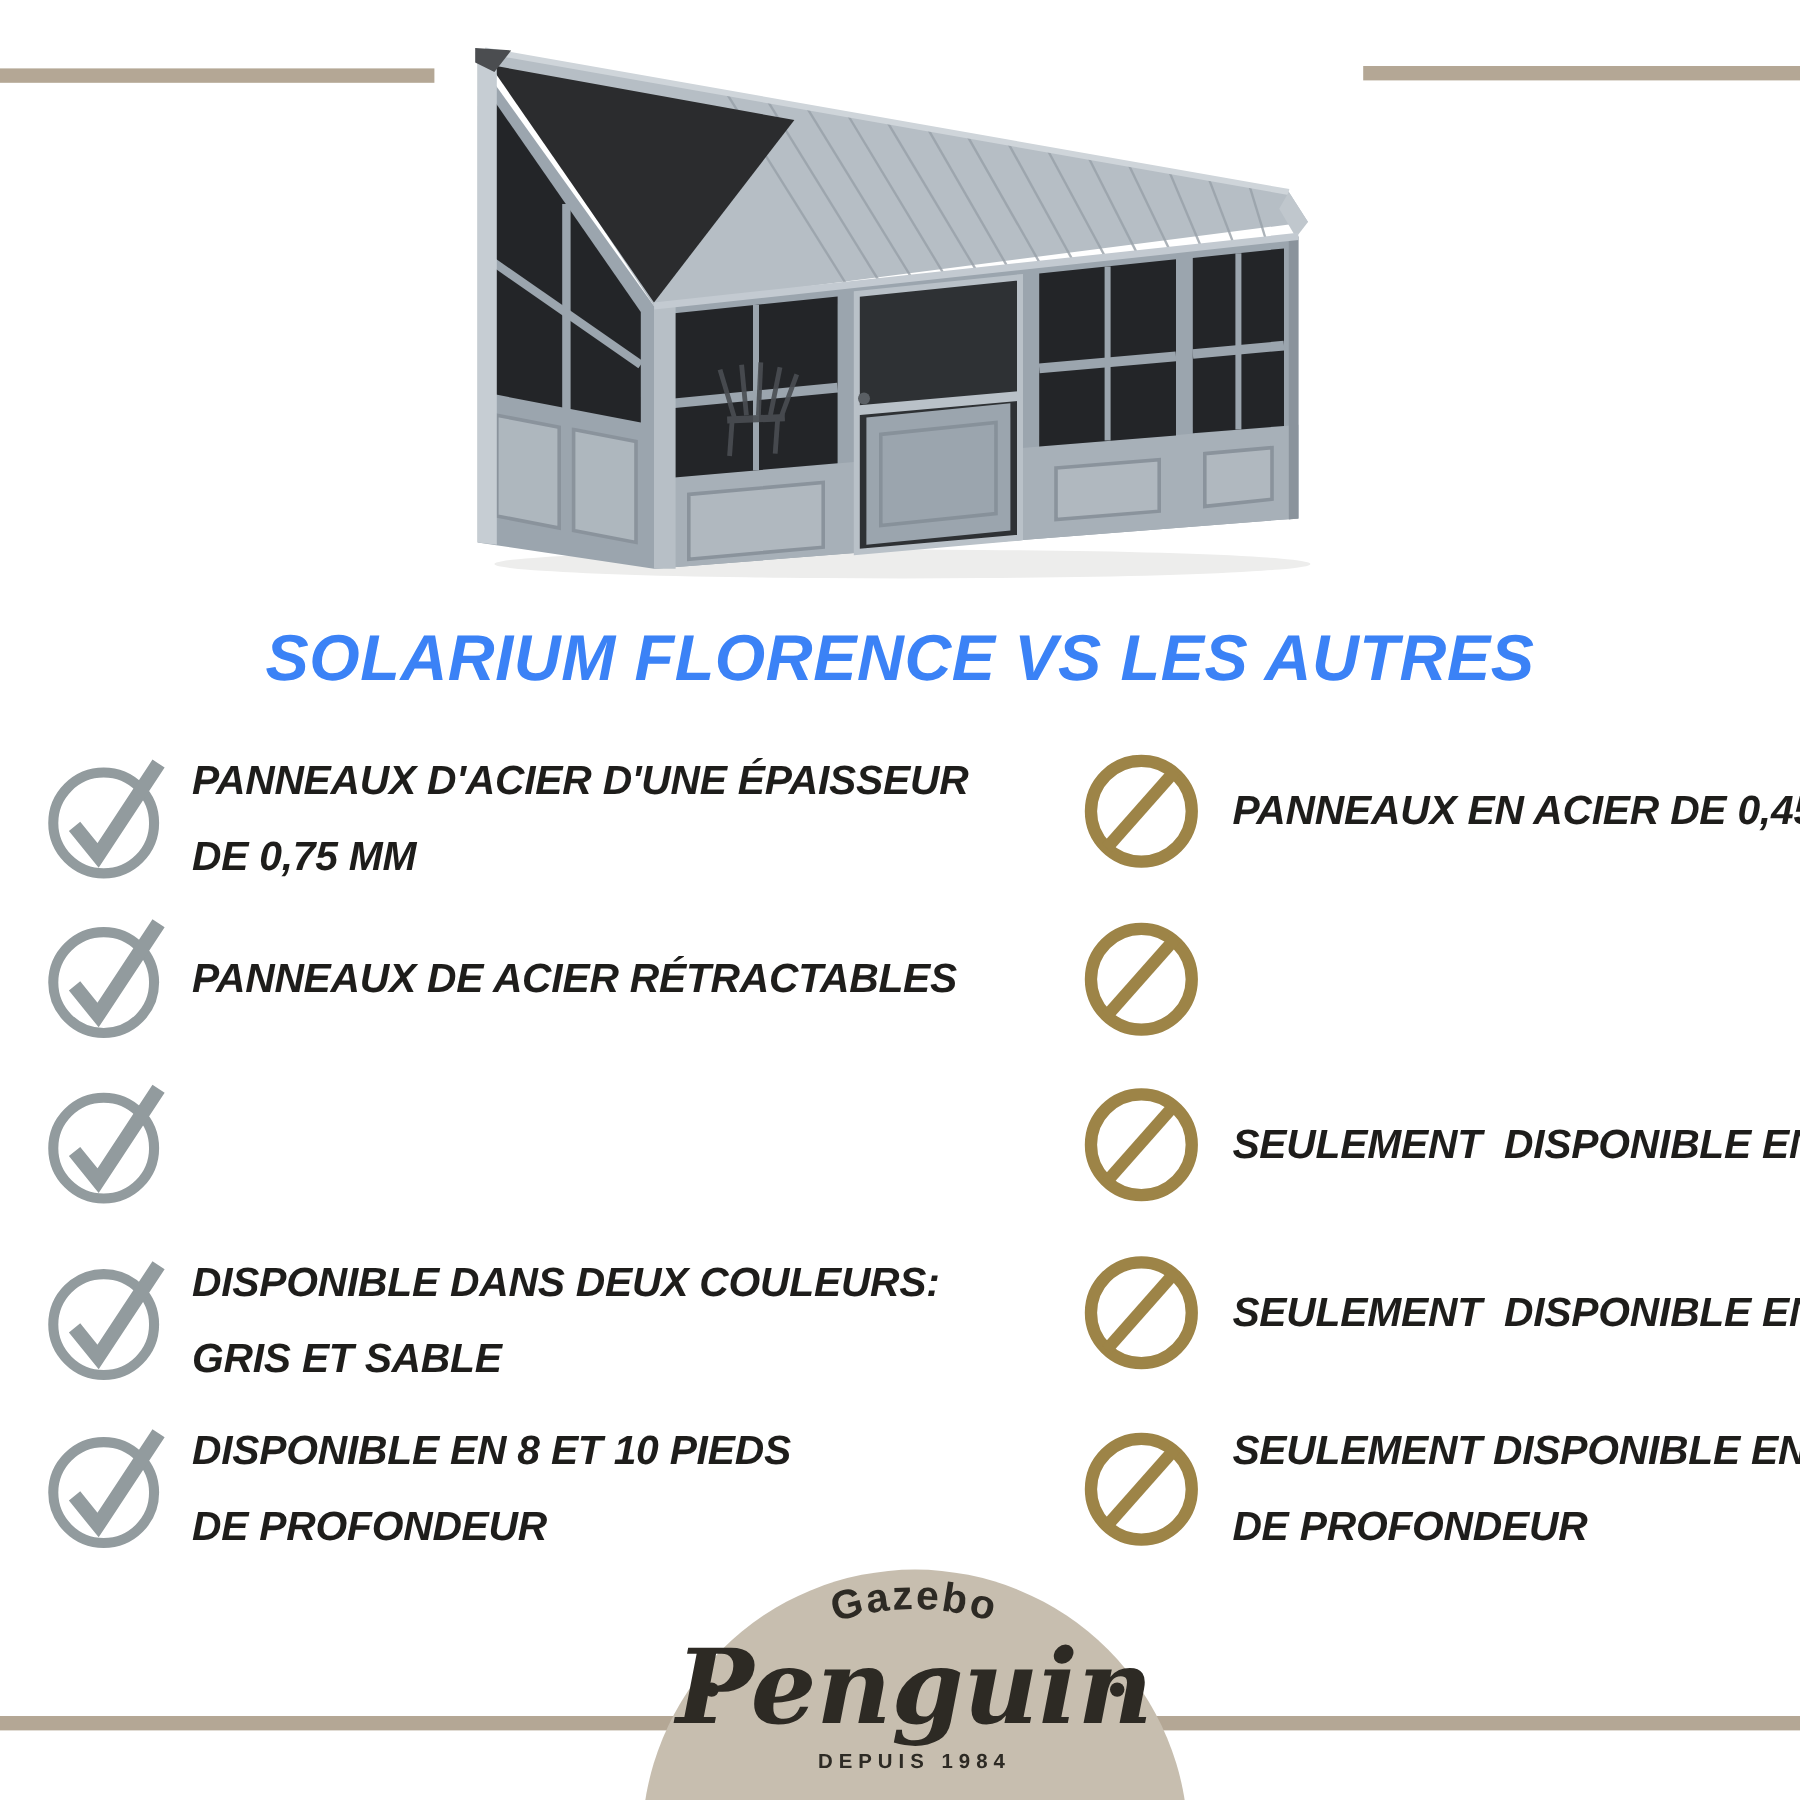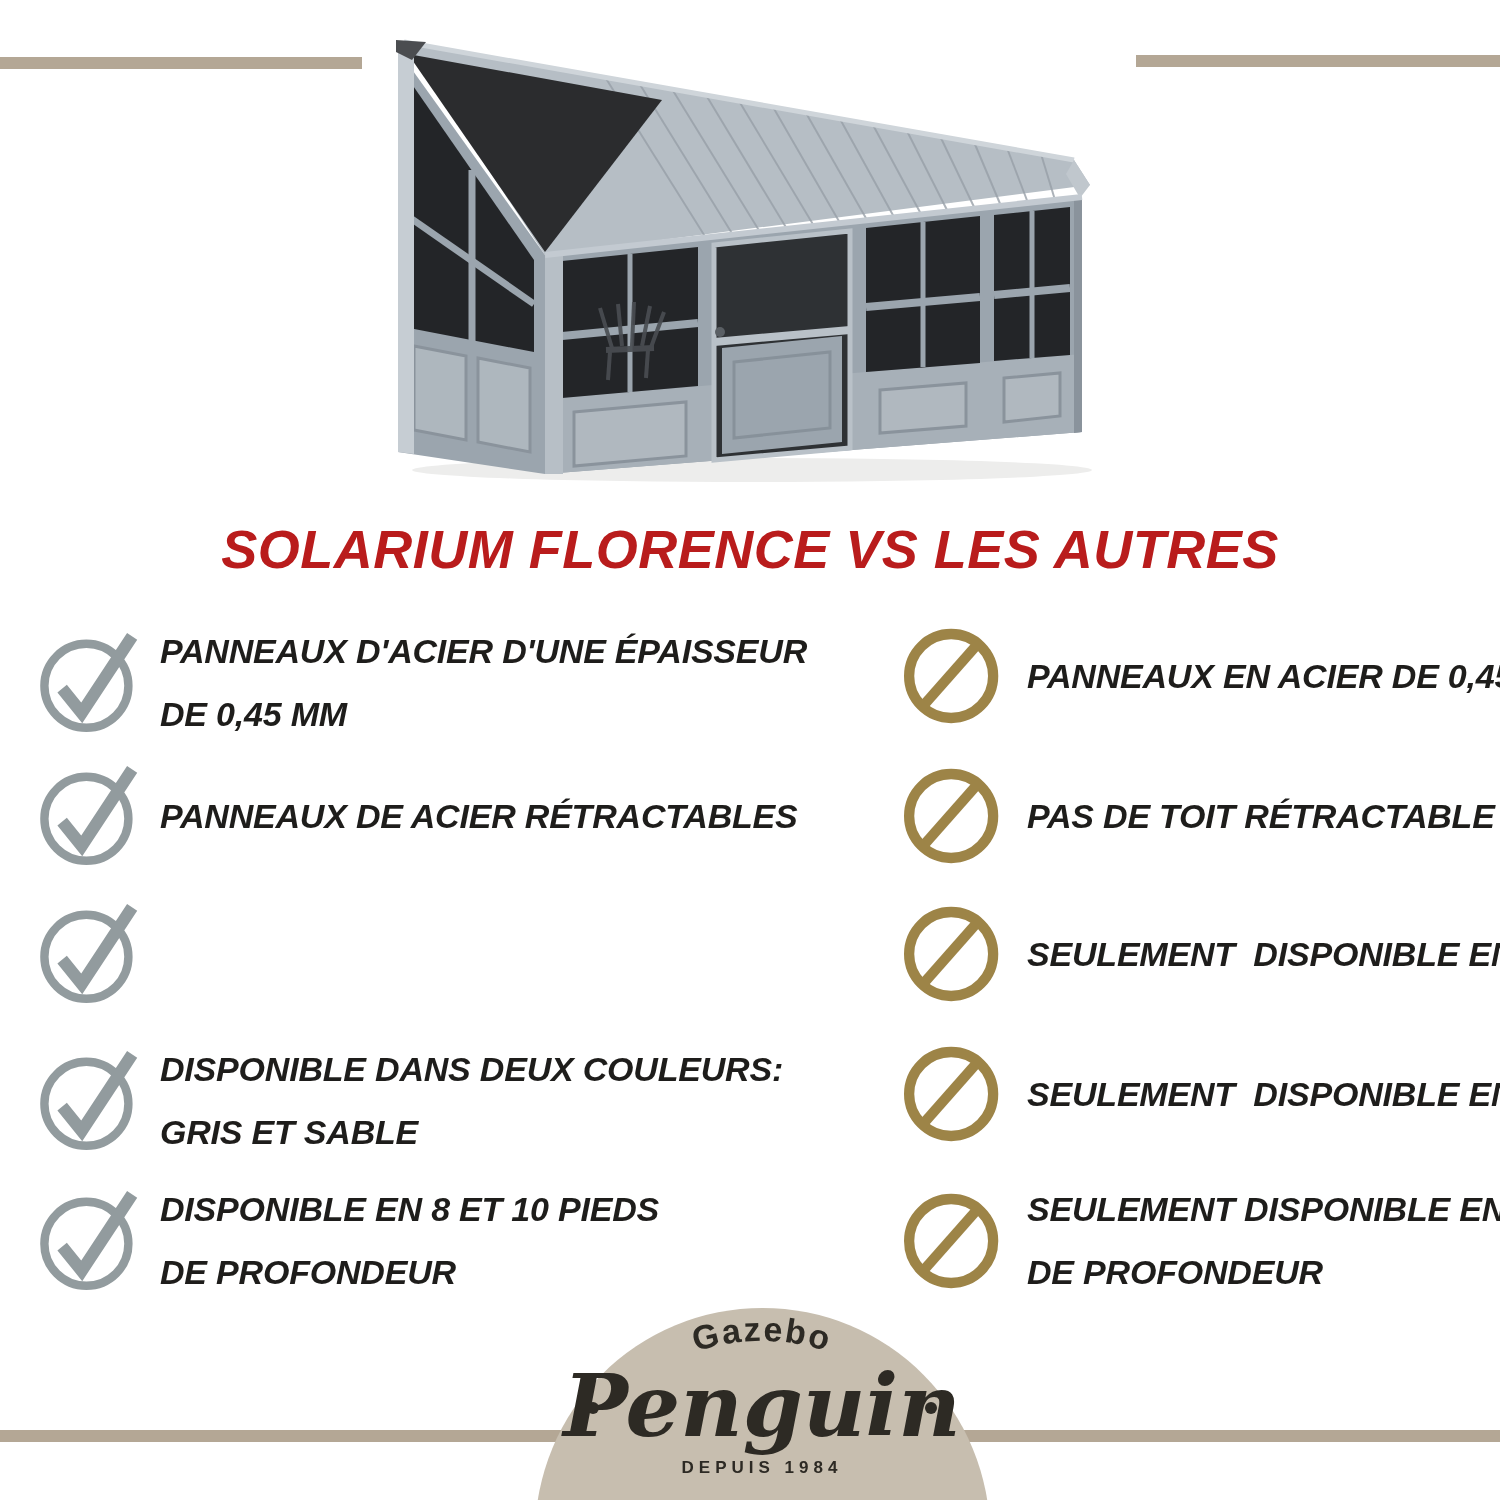--- a/index.html
+++ b/index.html
@@ -6,21 +6,21 @@
   .canvas{position:relative;width:1500px;height:1500px;background:#ffffff;font-family:"Liberation Sans",sans-serif;}
 
   .bar{position:absolute;height:12px;background:#b4a795;}
   .bar-left{top:57px;left:0;width:362px;}
   .bar-right{top:55px;left:1136px;width:364px;}
   .bar-bottom{top:1430px;left:0;width:1500px;z-index:1;}
 
   .hero{position:absolute;left:382px;top:12px;width:740px;height:478px;}
 
   .title{position:absolute;top:518px;left:0;width:1500px;margin:0;text-align:center;
-         font:italic 700 54px/1.15 "Liberation Sans",sans-serif;color:#b91c1c;letter-spacing:.5px;}
+         font:italic 700 54px/1.15 "Liberation Sans",sans-serif;color:#3b82f6;letter-spacing:.5px;}
 
   .row{position:absolute;display:flex;align-items:center;gap:18px;}
   .row.left{left:36px;gap:12px;}
   .row.right{left:897px;}
   .r1{top:620px;}.r2{top:760px;}.r3{top:898px;}.r4{top:1038px;}.r5{top:1178px;}
   .ic{width:112px;height:112px;flex:0 0 112px;}
   .txt{font:italic 700 34px/63px "Liberation Sans",sans-serif;color:#1e1d1b;letter-spacing:-.2px;}
   .txt span{display:block;white-space:pre;}
 
   .dome{position:absolute;left:535px;top:1308px;width:455px;height:455px;border-radius:50%;
@@ -108,21 +108,21 @@
 
   <h1 class="title">SOLARIUM FLORENCE VS LES AUTRES</h1>
 
   <div class="row left r1">
     <svg class="ic" viewBox="0 0 120 120">
         <circle cx="54" cy="63" r="45" fill="none" stroke="#929b9e" stroke-width="9"></circle>
         <path d="M28 66 L49 92 L103 10" fill="none" stroke="#929b9e" stroke-width="13"></path>
       </svg>
     <div class="txt">
         <span>PANNEAUX D'ACIER D'UNE ÉPAISSEUR</span>
-        <span>DE 0,45 MM</span>
+        <span>DE 0,75 MM</span>
       </div>
   </div>
   <div class="row left r2">
     <svg class="ic" viewBox="0 0 120 120">
         <circle cx="54" cy="63" r="45" fill="none" stroke="#929b9e" stroke-width="9"></circle>
         <path d="M28 66 L49 92 L103 10" fill="none" stroke="#929b9e" stroke-width="13"></path>
       </svg>
     <div class="txt">
         <span>PANNEAUX DE ACIER RÉTRACTABLES</span>
         <span></span>
@@ -163,24 +163,20 @@
     <div class="txt">
         <span>PANNEAUX EN ACIER DE 0,45</span>
         <span></span>
       </div>
   </div>
   <div class="row right r2">
     <svg class="ic" viewBox="0 0 120 120">
         <circle cx="58" cy="60" r="45" fill="none" stroke="#9d8447" stroke-width="11"></circle>
         <line x1="88" y1="24" x2="27" y2="93" stroke="#9d8447" stroke-width="11"></line>
       </svg>
-    <div class="txt">
-        <span>PAS DE TOIT RÉTRACTABLE</span>
-        <span></span>
-      </div>
   </div>
   <div class="row right r3">
     <svg class="ic" viewBox="0 0 120 120">
         <circle cx="58" cy="60" r="45" fill="none" stroke="#9d8447" stroke-width="11"></circle>
         <line x1="88" y1="24" x2="27" y2="93" stroke="#9d8447" stroke-width="11"></line>
       </svg>
     <div class="txt">
         <span>SEULEMENT  DISPONIBLE EN T</span>
         <span></span>
       </div>

